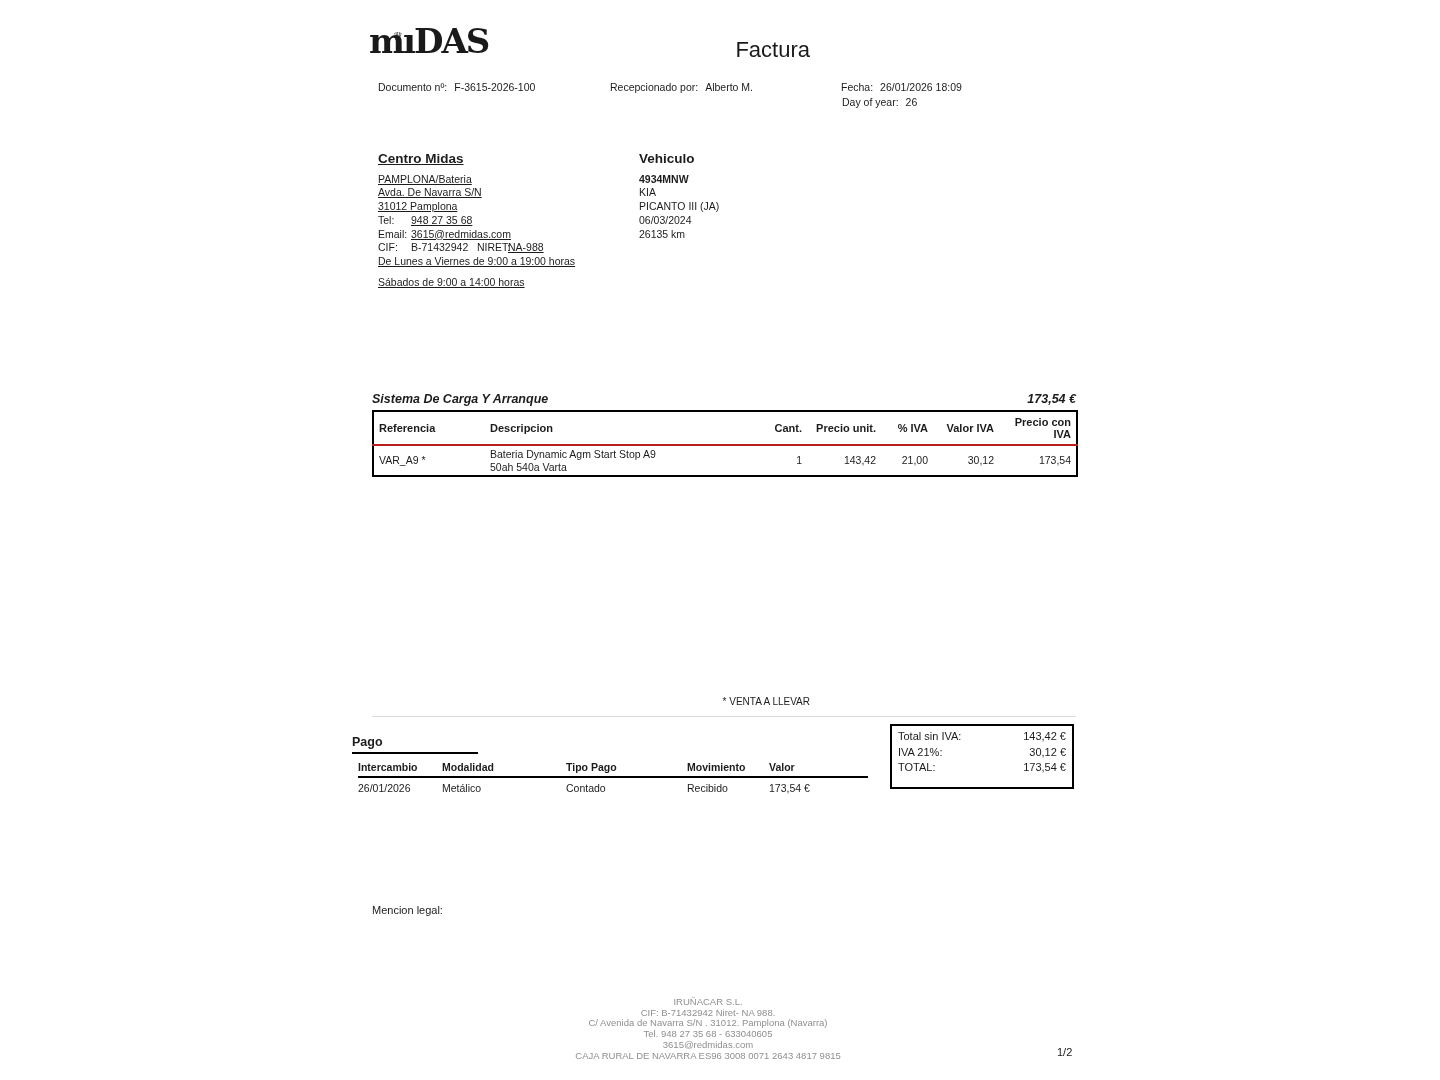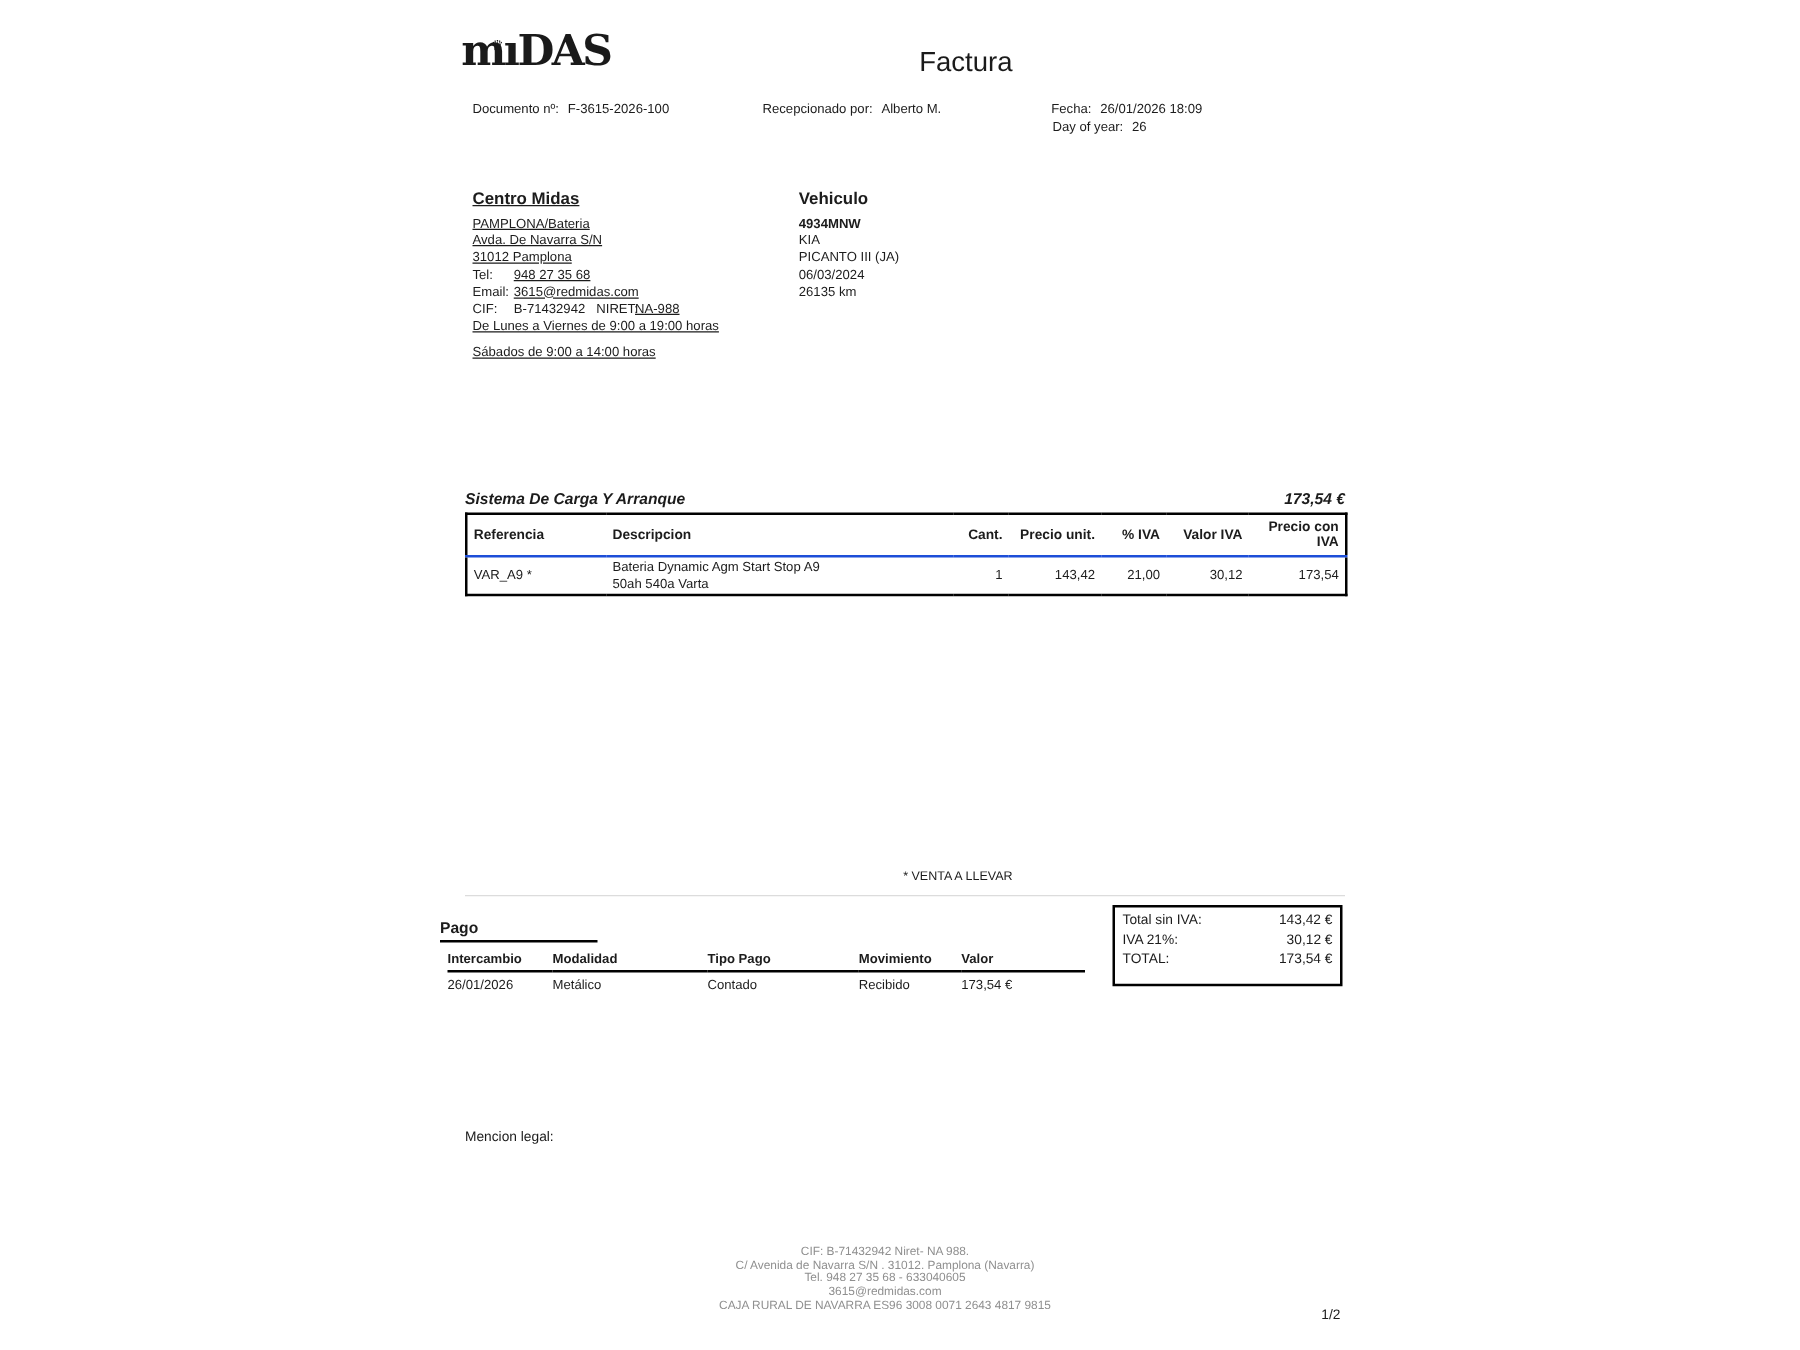--- a/index.html
+++ b/index.html
@@ -32,21 +32,21 @@
   .cifval { display:inline-block; width:66px; }
   .niretlbl { display:inline-block; width:31px; }
   .gapline { height:7px; }
   .plate { font-weight:bold; }
   .redact { display:inline-block; background:#ededed; filter:blur(1.5px); border-radius:2px; height:9px; vertical-align:middle; }
 
   
   .items { position:absolute; left:372px; top:392px; width:704px; }
   .items-titlerow { display:flex; justify-content:space-between; font-size:12.5px; font-weight:bold; font-style:italic; margin-bottom:4px; }
   table.items-tbl { width:704px; border-collapse:collapse; border:2px solid #000; table-layout:fixed; }
-  table.items-tbl th { font-size:11px; font-weight:bold; border-bottom:2px solid #1d4ed8; padding:4px 5px; vertical-align:middle; }
+  table.items-tbl th { font-size:11px; font-weight:bold; border-bottom:2px solid #b91c1c; padding:4px 5px; vertical-align:middle; }
   table.items-tbl td { font-size:10.5px; padding:2px 5px; vertical-align:middle; line-height:12.5px; height:27px; }
   .c-ref { width:112px; text-align:left; }
   .c-desc { width:278px; text-align:left; }
   .c-qty { width:44px; text-align:right; }
   .c-unit { width:74px; text-align:right; }
   .c-pct { width:52px; text-align:right; }
   .c-val { width:66px; text-align:right; }
   .c-tot { width:78px; text-align:right; }
 
   .venta-note { position:absolute; right:366px; top:696px; font-size:10px; }
@@ -180,20 +180,21 @@
     </div>
     <div class="trow">
       <span>TOTAL:</span>
       <span>173,54 €</span>
     </div>
   </div>
 
   <div class="legal">Mencion legal:</div>
 
   <div class="footer">
+    <div>IRUÑACAR S.L.</div>
     <div>CIF: B-71432942 Niret- NA 988.</div>
     <div>C/ Avenida de Navarra S/N  . 31012. Pamplona (Navarra)</div>
     <div>Tel. 948 27 35 68  - 633040605</div>
     <div>3615@redmidas.com</div>
     <div>CAJA RURAL DE NAVARRA ES96 3008 0071 2643 4817 9815</div>
   </div>
   <div class="page-num">1/2</div>
 
 </div>
 

